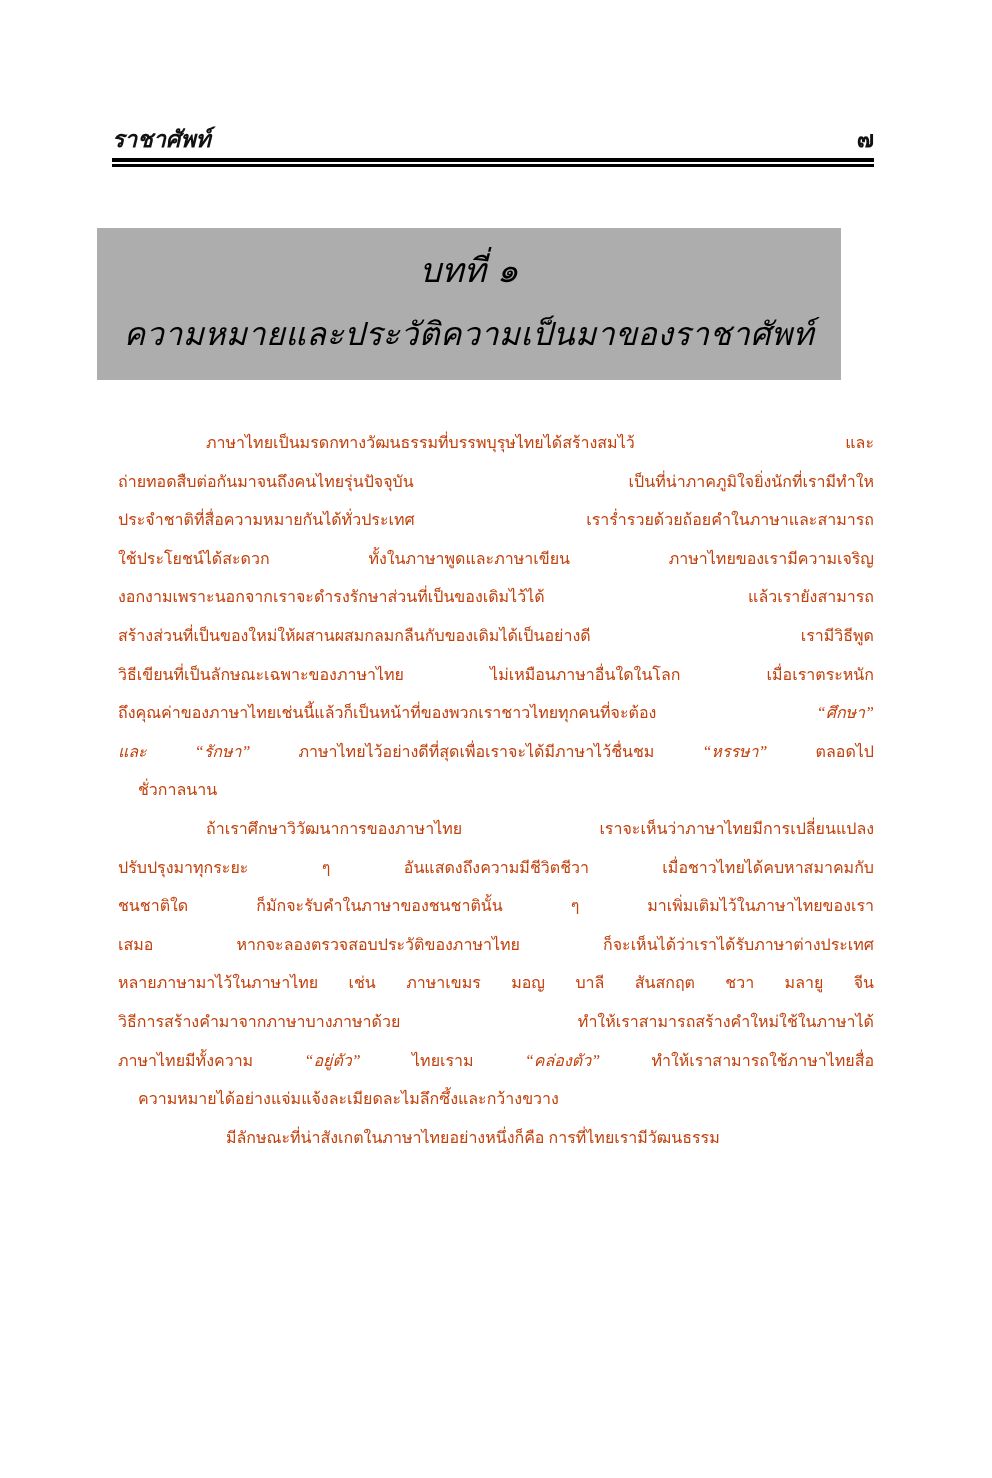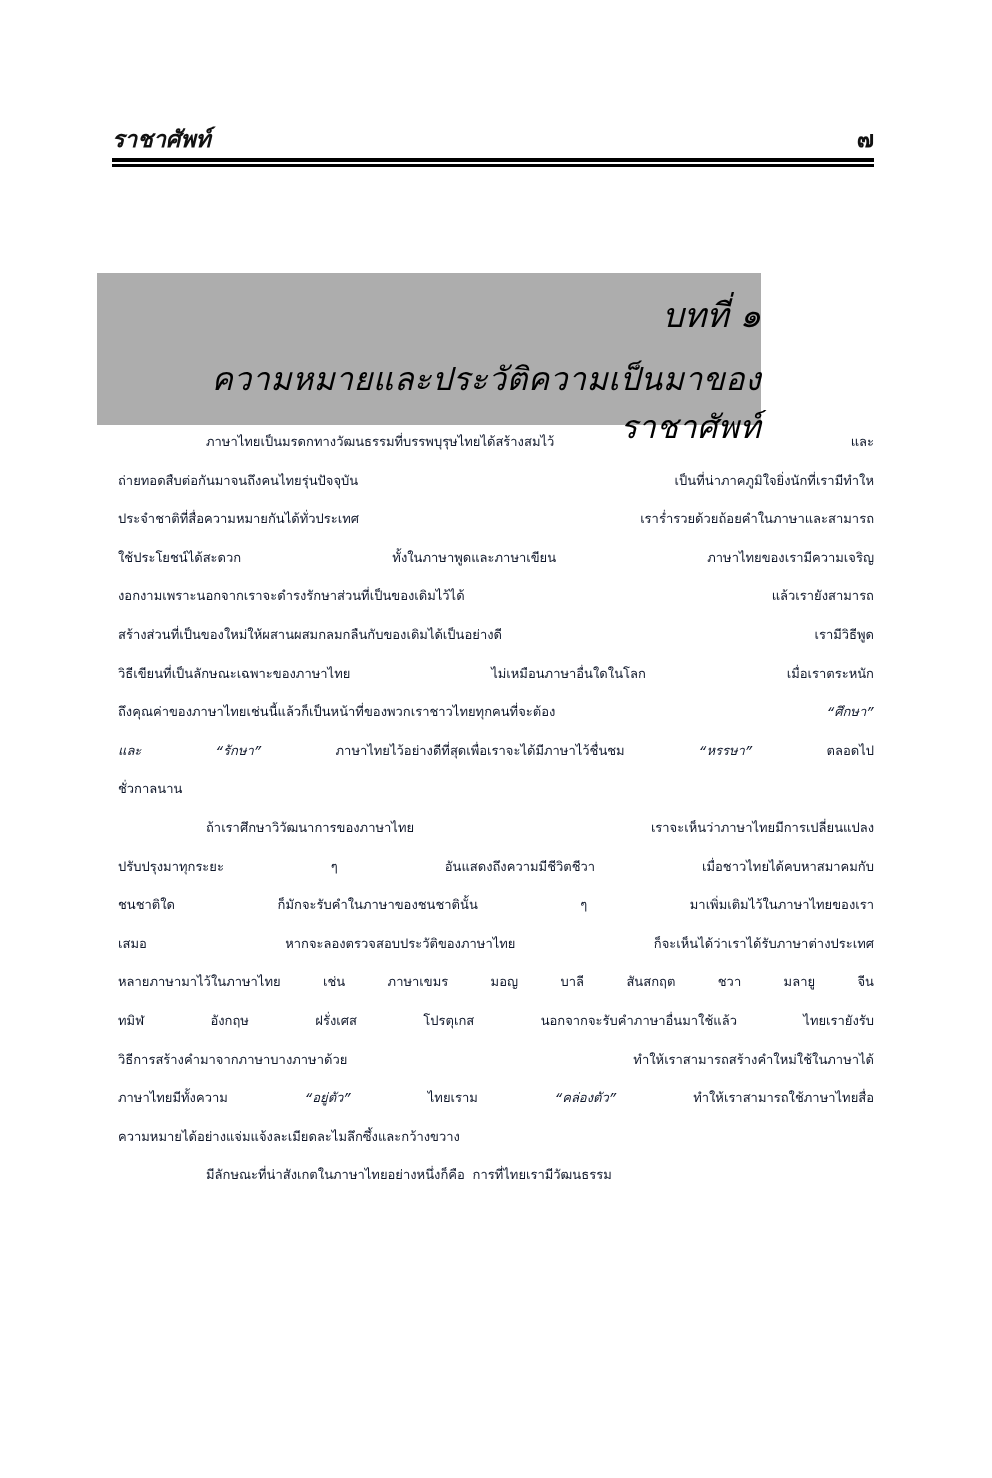--- a/index.html
+++ b/index.html
@@ -53,25 +53,24 @@
     height: 4px;
   }
   .header-rule.bottom {
     top: 164px;
     height: 3px;
   }
   .chapter-box {
     position: absolute;
     left: 97px;
     top: 228px;
-    width: 664px;
+    width: 744px;
     height: 152px;
     background: #adadad;
-    text-align: right;
-    margin-top: 45px;
+    text-align: center;
   }
   .chapter-number {
     position: absolute;
     left: 0;
     right: 0;
     top: 18px;
     font-family: "DejaVu Serif", "Liberation Serif", serif;
     font-style: italic;
     font-size: 34px;
     line-height: 48px;
@@ -92,32 +91,33 @@
   .body-text {
     position: absolute;
     left: 118px;
     top: 424px;
     width: 756px;
   }
   .line {
     display: block;
     height: 38.6px;
     line-height: 38.6px;
-    font-family: Liberation Mono, monospace;
-    font-size: 13px;
+    font-family: Liberation Serif, serif;
+    font-size: 16px;
     white-space: nowrap;
     text-align: justify;
     text-align-last: justify;
-    color: #0f172a;
+    color: #c2410c;
   }
   .line.indent {
     padding-left: 88px;
   }
   .line.last {
     text-align-last: left;
+    margin-left: 20px;
   }
   .em {
     font-style: italic;
   }
 </style>
 </head>
 <body>
 
 <div class="page-header">
   <span class="running-title">ราชาศัพท์</span>
@@ -141,19 +141,18 @@
   <span class="line">วิธีเขียนที่เป็นลักษณะเฉพาะของภาษาไทย ไม่เหมือนภาษาอื่นใดในโลก เมื่อเราตระหนัก</span>
   <span class="line"><span>ถึงคุณค่าของภาษาไทยเช่นนี้แล้วก็เป็นหน้าที่ของพวกเราชาวไทยทุกคนที่จะต้อง </span><span class="em">“ศึกษา”</span></span>
   <span class="line"><span class="em">และ “รักษา”</span><span> ภาษาไทยไว้อย่างดีที่สุดเพื่อเราจะได้มีภาษาไว้ชื่นชม </span><span class="em">“หรรษา”</span><span> ตลอดไป</span></span>
   <span class="line last">ชั่วกาลนาน</span>
 
   <span class="line indent">ถ้าเราศึกษาวิวัฒนาการของภาษาไทย เราจะเห็นว่าภาษาไทยมีการเปลี่ยนแปลง</span>
   <span class="line">ปรับปรุงมาทุกระยะ ๆ อันแสดงถึงความมีชีวิตชีวา เมื่อชาวไทยได้คบหาสมาคมกับ</span>
   <span class="line">ชนชาติใด ก็มักจะรับคำในภาษาของชนชาตินั้น ๆ มาเพิ่มเติมไว้ในภาษาไทยของเรา</span>
   <span class="line">เสมอ หากจะลองตรวจสอบประวัติของภาษาไทย ก็จะเห็นได้ว่าเราได้รับภาษาต่างประเทศ</span>
   <span class="line">หลายภาษามาไว้ในภาษาไทย เช่น ภาษาเขมร มอญ บาลี สันสกฤต ชวา มลายู จีน</span>
-  <span class="line">ทมิฬ อังกฤษ ฝรั่งเศส โปรตุเกส นอกจากจะรับคำภาษาอื่นมาใช้แล้ว ไทยเรายังรับ</span>
   <span class="line">วิธีการสร้างคำมาจากภาษาบางภาษาด้วย ทำให้เราสามารถสร้างคำใหม่ใช้ในภาษาได้</span>
   <span class="line"><span>ภาษาไทยมีทั้งความ </span><span class="em">“อยู่ตัว”</span><span> ไทยเราม </span><span class="em">“คล่องตัว”</span><span> ทำให้เราสามารถใช้ภาษาไทยสื่อ</span></span>
   <span class="line last">ความหมายได้อย่างแจ่มแจ้งละเมียดละไมลึกซึ้งและกว้างขวาง</span>
 
   <span class="line indent last">มีลักษณะที่น่าสังเกตในภาษาไทยอย่างหนึ่งก็คือ การที่ไทยเรามีวัฒนธรรม</span>
 </div>
 
 </body></html>

